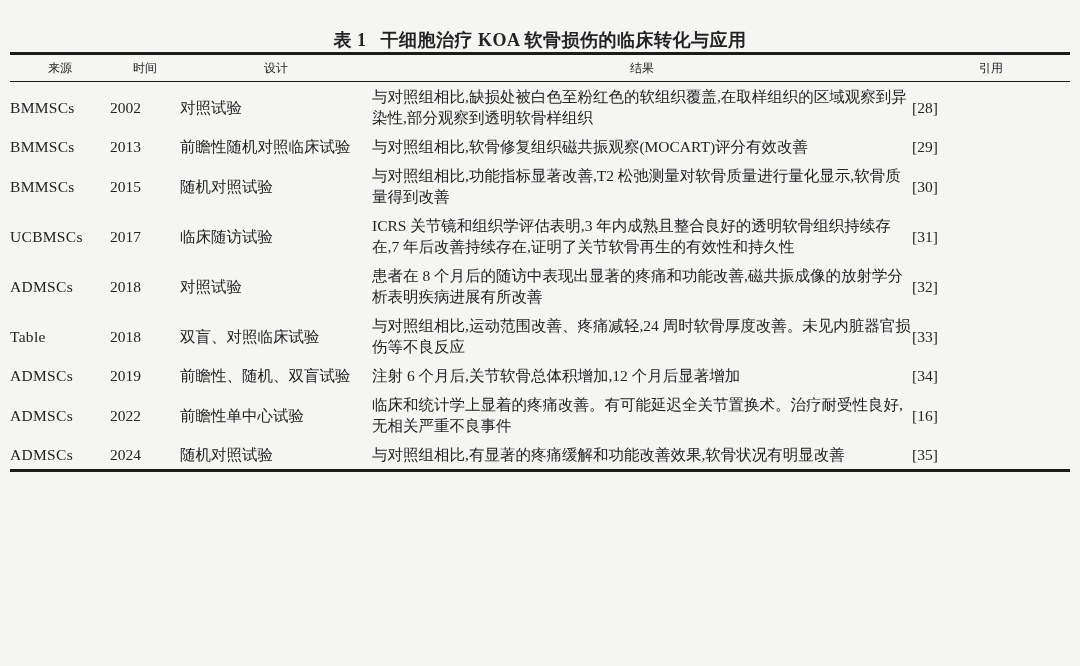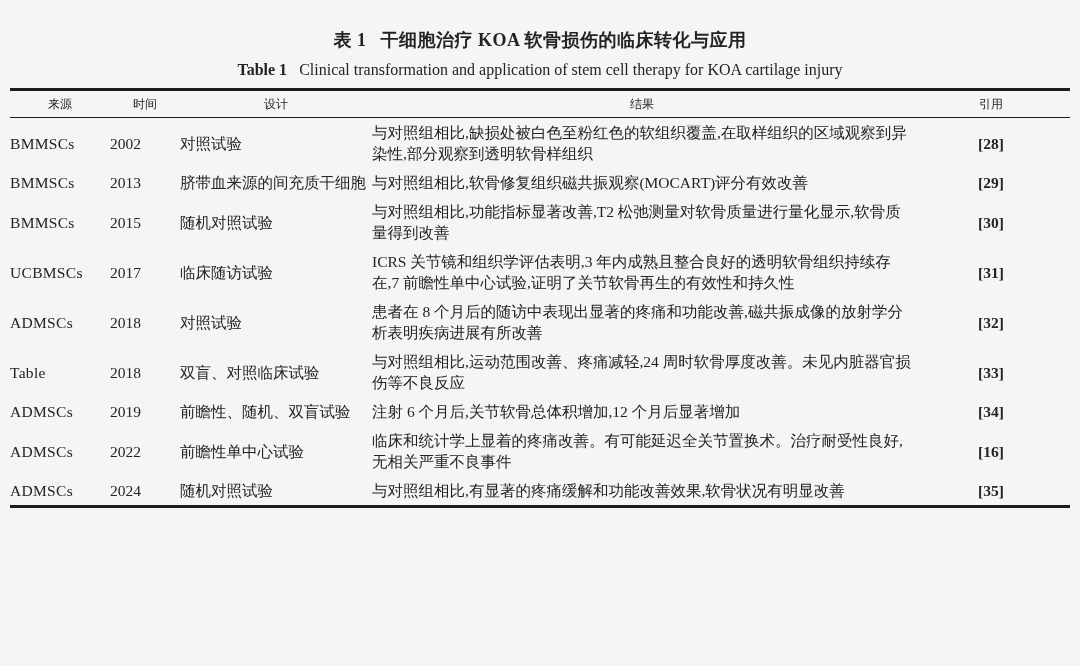--- a/index.html
+++ b/index.html
@@ -46,42 +46,39 @@
   }
   table.paper-table td {
     vertical-align: middle;
     padding: 4px 0;
     line-height: 21px;
   }
   td.c0 { padding-left: 8px; letter-spacing: 0.3px; }
   td.c1 { text-align: left; }
   td.c2 { padding-right: 38px; }
   td.c3 { padding-right: 26px; }
-  td.c4 { text-align: center; font-weight: bold; }
+  td.c4 { text-align: left; }
 
   .footnote {
     width: 1060px;
     margin-top: 10px;
     font-size: 15.5px;
     line-height: 25px;
     text-indent: 2em;
   }
 </style>
 </head>
 <body>
 
 <div class="page">
 
   <div class="title-zh">
     <span class="t-label">表 1</span><span>干细胞治疗 KOA 软骨损伤的临床转化与应用</span>
   </div>
 
-  <div class="title-en">
-    <span class="t-label">Table 1</span><span>Clinical transformation and application of stem cell therapy for KOA cartilage injury</span>
-  </div>
 
   <table class="paper-table">
     <colgroup>
       <col style="width:100px">
       <col style="width:70px">
       <col style="width:192px">
       <col style="width:540px">
       <col style="width:158px">
     </colgroup>
     <thead>
@@ -97,36 +94,36 @@
         <tr>
           <td class="c0">BMMSCs</td>
           <td class="c1">2002</td>
           <td class="c2">对照试验</td>
           <td class="c3">与对照组相比,缺损处被白色至粉红色的软组织覆盖,在取样组织的区域观察到异染性,部分观察到透明软骨样组织</td>
           <td class="c4">[28]</td>
         </tr>
         <tr>
           <td class="c0">BMMSCs</td>
           <td class="c1">2013</td>
-          <td class="c2">脐带血来源的间充质干细胞</td>
+          <td class="c2">前瞻性随机对照临床试验</td>
           <td class="c3">与对照组相比,软骨修复组织磁共振观察(MOCART)评分有效改善</td>
           <td class="c4">[29]</td>
         </tr>
         <tr>
           <td class="c0">BMMSCs</td>
           <td class="c1">2015</td>
           <td class="c2">随机对照试验</td>
           <td class="c3">与对照组相比,功能指标显著改善,T2 松弛测量对软骨质量进行量化显示,软骨质量得到改善</td>
           <td class="c4">[30]</td>
         </tr>
         <tr>
           <td class="c0">UCBMSCs</td>
           <td class="c1">2017</td>
           <td class="c2">临床随访试验</td>
-          <td class="c3">ICRS 关节镜和组织学评估表明,3 年内成熟且整合良好的透明软骨组织持续存在,7 前瞻性单中心试验,证明了关节软骨再生的有效性和持久性</td>
+          <td class="c3">ICRS 关节镜和组织学评估表明,3 年内成熟且整合良好的透明软骨组织持续存在,7 年后改善持续存在,证明了关节软骨再生的有效性和持久性</td>
           <td class="c4">[31]</td>
         </tr>
         <tr>
           <td class="c0">ADMSCs</td>
           <td class="c1">2018</td>
           <td class="c2">对照试验</td>
           <td class="c3">患者在 8 个月后的随访中表现出显著的疼痛和功能改善,磁共振成像的放射学分析表明疾病进展有所改善</td>
           <td class="c4">[32]</td>
         </tr>
         <tr>

